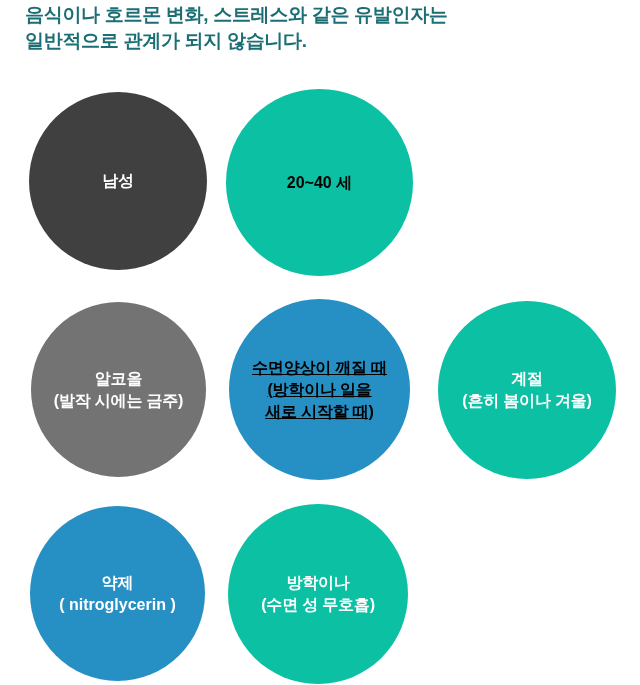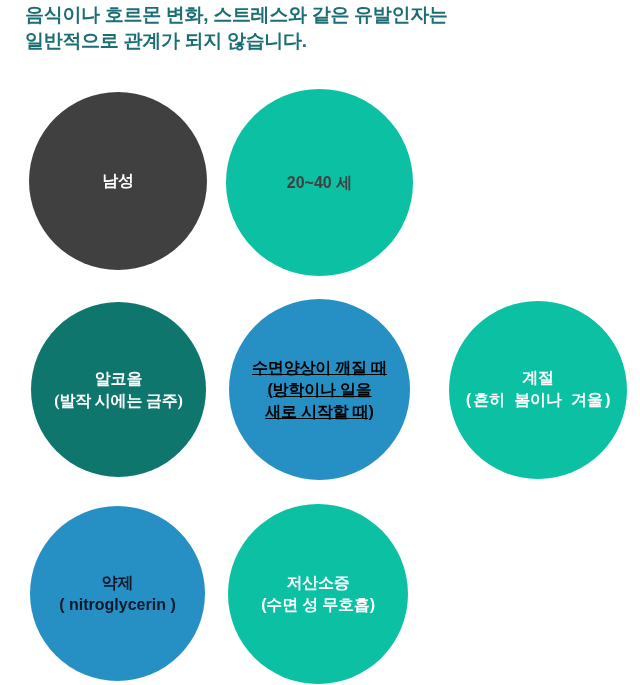--- a/index.html
+++ b/index.html
@@ -63,21 +63,21 @@
   
   .r1 { top: 92px;  width: 178px; height: 178px; }
   .r1.c1 { left: 29px; }
   .r1.c2 { left: 226px; width: 187px; height: 187px; top: 89px; }
   .r1.c3 { left: 437px; width: 181px; height: 181px; top: 91px; }
 
   
   .r2 { top: 302px; width: 175px; height: 175px; }
   .r2.c1 { left: 31px; }
   .r2.c2 { left: 229px; width: 181px; height: 181px; top: 299px; }
-  .r2.c3 { left: 449px; width: 178px; height: 178px; top: 301px; font-family: Liberation Mono, monospace; }
+  .r2.c3 { left: 438px; width: 178px; height: 178px; top: 301px; }
 
   
   .r3 { top: 506px; width: 175px; height: 175px; }
   .r3.c1 { left: 30px; }
   .r3.c2 { left: 228px; width: 180px; height: 180px; top: 504px; }
 
   .bubble .bubble-label.latin {
     letter-spacing: 0px;
   }
 </style>
@@ -88,44 +88,44 @@
   <div class="header-line" style="color: rgb(27, 111, 116);">음식이나 호르몬 변화, 스트레스와 같은 유발인자는</div>
   <div class="header-line" style="color: rgb(27, 111, 116);">일반적으로 관계가 되지 않습니다.</div>
 </div>
 
 <div id="grid">
 
   <div class="bubble r1 c1" style="background: #404040; color: rgb(255, 255, 255);">
     <span class="bubble-label">남성</span>
   </div>
 
-  <div class="bubble r1 c2" style="background: rgb(11, 192, 163); color: #404040; text-align: right;">
+  <div class="bubble r1 c2" style="background: rgb(11, 192, 163); color: #000000; text-align: right;">
     <span class="bubble-label latin">20~40 세</span>
   </div>
 
 
-  <div class="bubble r2 c1" style="background: #0f766e; color: rgb(255, 255, 255); font-family: Liberation Serif, serif;">
+  <div class="bubble r2 c1" style="background: #737373; color: rgb(255, 255, 255);">
     <span class="bubble-label">알코올
 (발작 시에는 금주)</span>
   </div>
 
   <div class="bubble r2 c2" style="background: rgb(38, 144, 197); color: #000000; text-decoration: underline;">
     <span class="bubble-label">수면양상이 깨질 때
 (방학이나 일을
 새로 시작할 때)</span>
   </div>
 
   <div class="bubble r2 c3" style="background: rgb(11, 192, 163); color: rgb(255, 255, 255);">
     <span class="bubble-label">계절
 (흔히 봄이나 겨울)</span>
   </div>
 
-  <div class="bubble r3 c1" style="background: rgb(38, 144, 197); color: #0f172a;">
+  <div class="bubble r3 c1" style="background: rgb(38, 144, 197); color: #ffffff;">
     <span class="bubble-label latin">약제
 ( nitroglycerin )</span>
   </div>
 
   <div class="bubble r3 c2" style="background: rgb(11, 192, 163); color: rgb(255, 255, 255);">
-    <span class="bubble-label">저산소증
+    <span class="bubble-label">방학이나
 (수면 성 무호흡)</span>
   </div>
 
 </div>
 
 </body></html>

